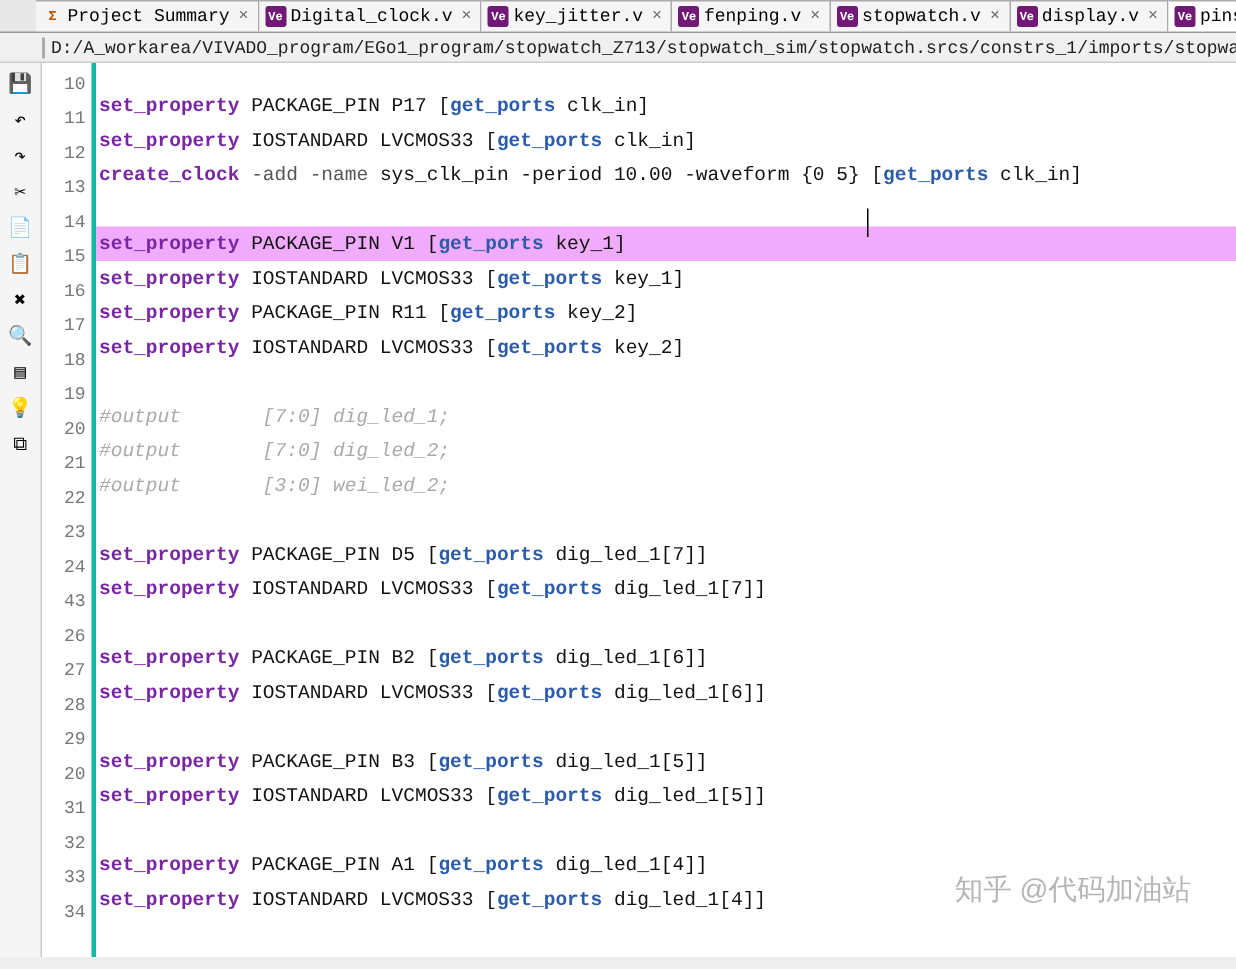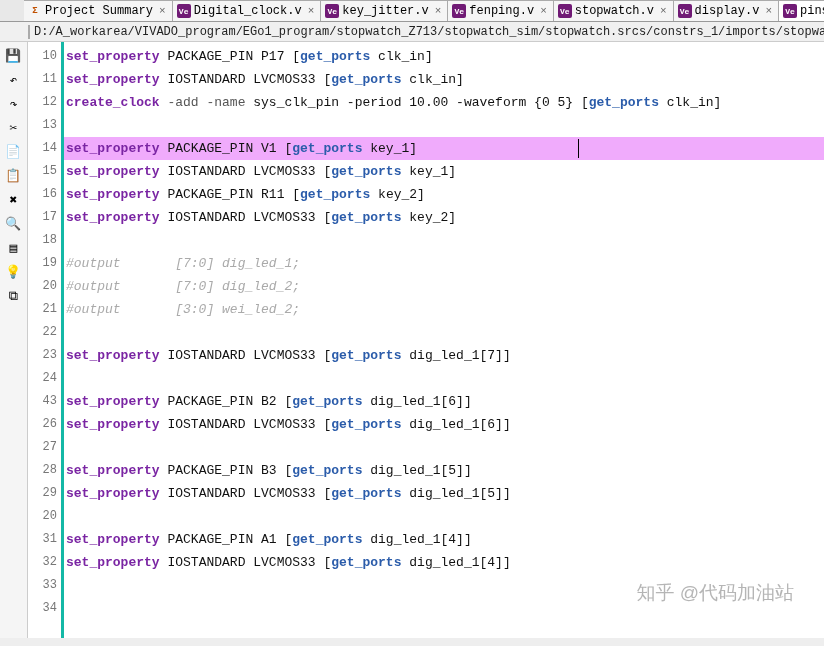--- a/index.html
+++ b/index.html
@@ -103,21 +103,21 @@
 }
 .gutter .ln {
   height: 23px;
   line-height: 23px;
   padding-right: 4px;
   color: #777;
   font-size: 12px;
 }
 .code-area {
   flex: 1;
-  padding-top: 3px;
+  padding-top: 17px;
   position: relative;
   overflow: hidden;
 }
 .code-line {
   height: 23px;
   line-height: 23px;
   white-space: pre;
   padding-left: 2px;
 }
 .code-line.highlight {
@@ -249,20 +249,21 @@
       <div class="code-line"></div>
       <div class="code-line highlight"><span class="kw">set_property</span><span class="plain"> PACKAGE_PIN V1 [</span><span class="fn">get_ports</span><span class="plain"> key_1]</span></div>
       <div class="code-line"><span class="kw">set_property</span><span class="plain"> IOSTANDARD LVCMOS33 [</span><span class="fn">get_ports</span><span class="plain"> key_1]</span></div>
       <div class="code-line"><span class="kw">set_property</span><span class="plain"> PACKAGE_PIN R11 [</span><span class="fn">get_ports</span><span class="plain"> key_2]</span></div>
       <div class="code-line"><span class="kw">set_property</span><span class="plain"> IOSTANDARD LVCMOS33 [</span><span class="fn">get_ports</span><span class="plain"> key_2]</span></div>
       <div class="code-line"></div>
       <div class="code-line"><span class="cm">#output       [7:0] dig_led_1;</span></div>
       <div class="code-line"><span class="cm">#output       [7:0] dig_led_2;</span></div>
       <div class="code-line"><span class="cm">#output       [3:0] wei_led_2;</span></div>
       <div class="code-line"></div>
+      <div class="code-line"><span class="kw">set_property</span><span class="plain"> PACKAGE_PIN D5 [</span><span class="fn">get_ports</span><span class="plain"> dig_led_1[7]]</span></div>
       <div class="code-line"><span class="kw">set_property</span><span class="plain"> IOSTANDARD LVCMOS33 [</span><span class="fn">get_ports</span><span class="plain"> dig_led_1[7]]</span></div>
       <div class="code-line"></div>
       <div class="code-line"><span class="kw">set_property</span><span class="plain"> PACKAGE_PIN B2 [</span><span class="fn">get_ports</span><span class="plain"> dig_led_1[6]]</span></div>
       <div class="code-line"><span class="kw">set_property</span><span class="plain"> IOSTANDARD LVCMOS33 [</span><span class="fn">get_ports</span><span class="plain"> dig_led_1[6]]</span></div>
       <div class="code-line"></div>
       <div class="code-line"><span class="kw">set_property</span><span class="plain"> PACKAGE_PIN B3 [</span><span class="fn">get_ports</span><span class="plain"> dig_led_1[5]]</span></div>
       <div class="code-line"><span class="kw">set_property</span><span class="plain"> IOSTANDARD LVCMOS33 [</span><span class="fn">get_ports</span><span class="plain"> dig_led_1[5]]</span></div>
       <div class="code-line"></div>
       <div class="code-line"><span class="kw">set_property</span><span class="plain"> PACKAGE_PIN A1 [</span><span class="fn">get_ports</span><span class="plain"> dig_led_1[4]]</span></div>
       <div class="code-line"><span class="kw">set_property</span><span class="plain"> IOSTANDARD LVCMOS33 [</span><span class="fn">get_ports</span><span class="plain"> dig_led_1[4]]</span></div>

